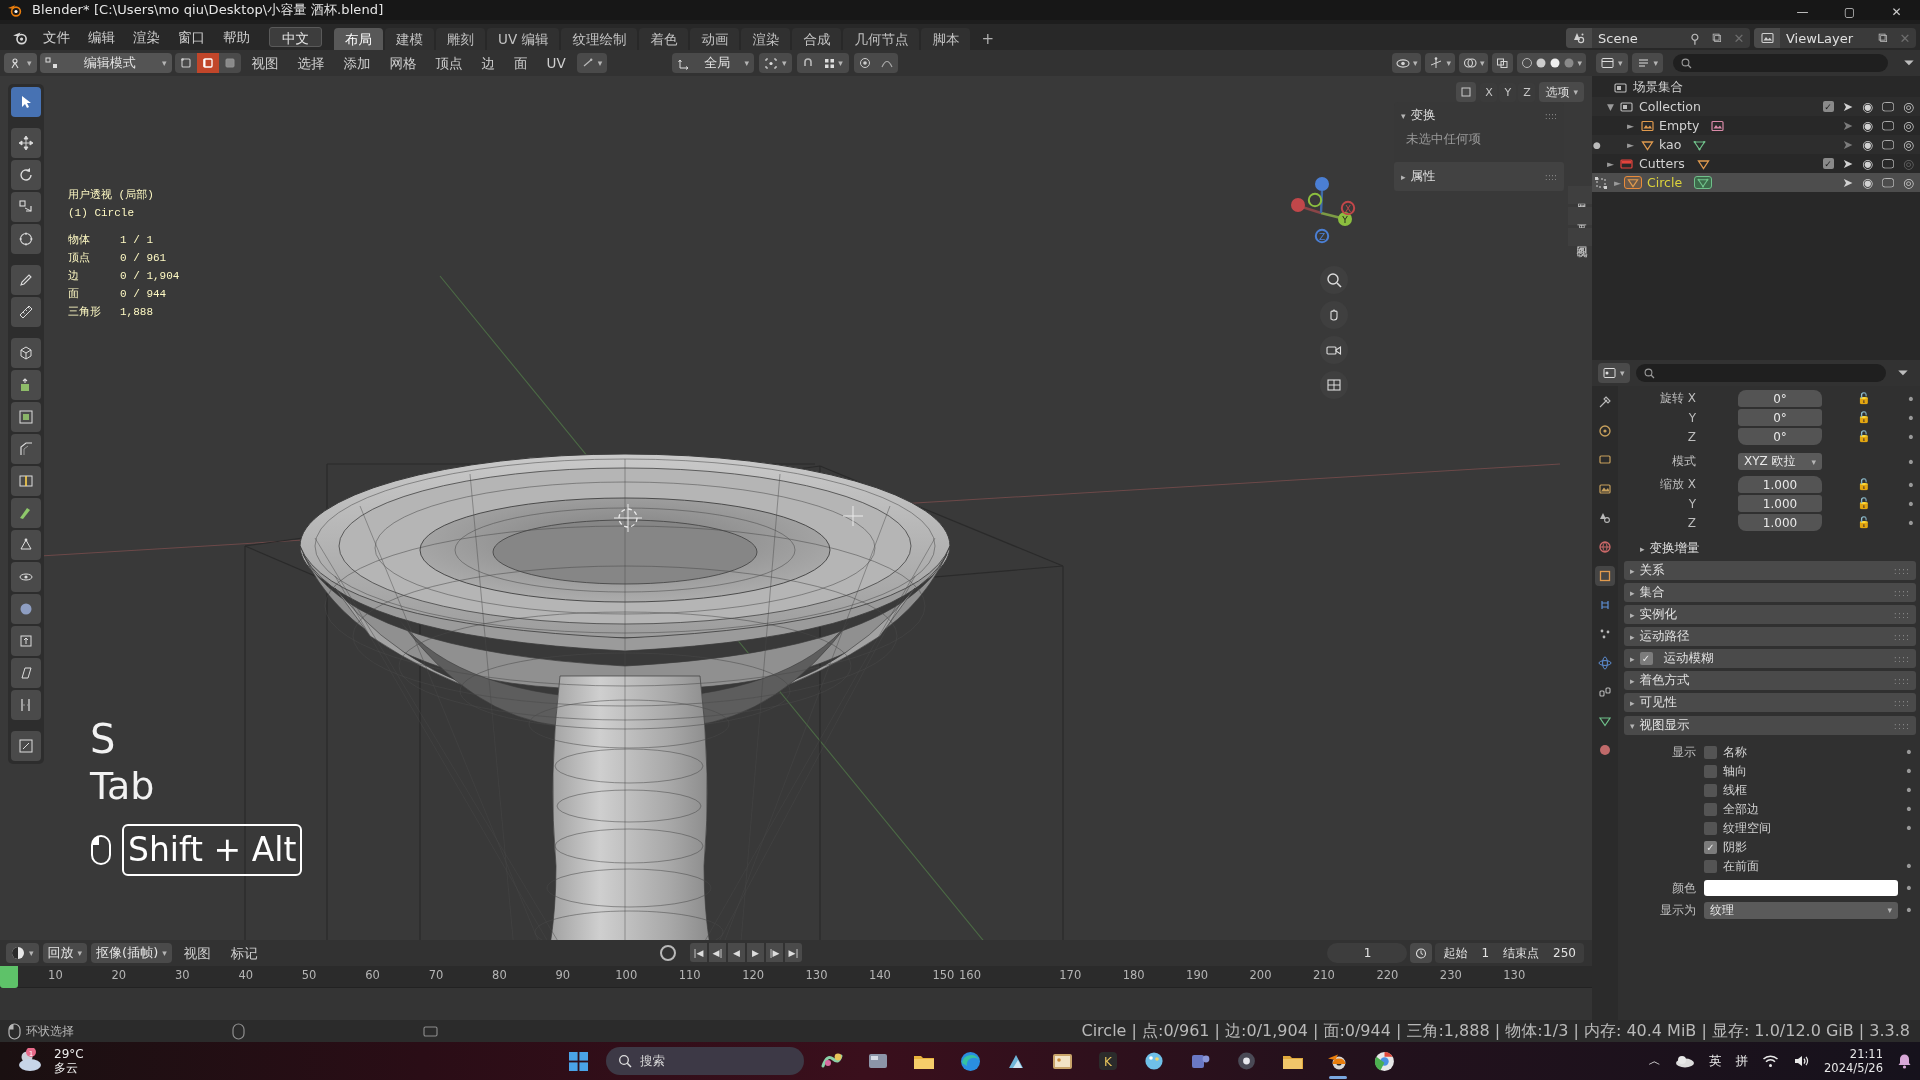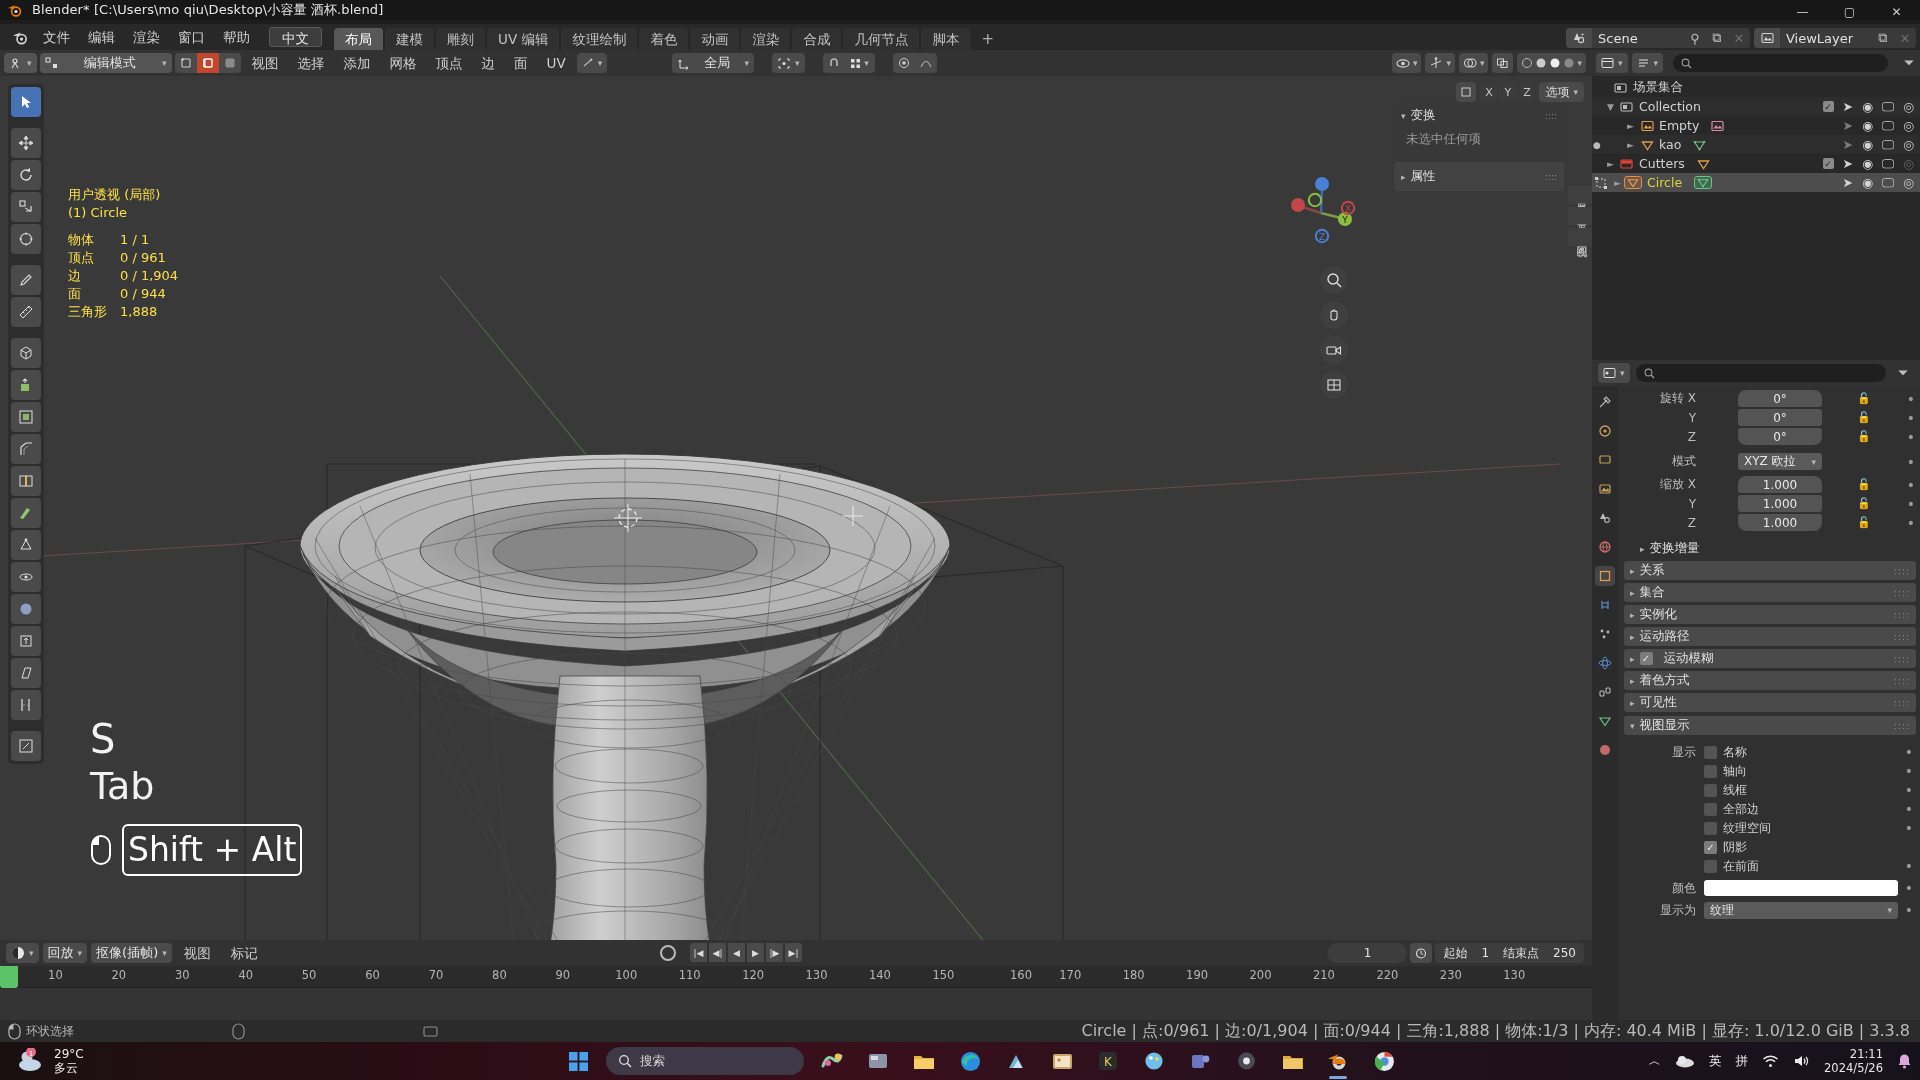--- a/index.html
+++ b/index.html
@@ -82,21 +82,21 @@
   .vp-toolbar {
     position: absolute; left: 8px; top: 8px; width: 36px;
     background: #2d2d2d; border-radius: 5px; padding: 3px 0;
     display: flex; flex-direction: column; gap: 2px; align-items: center;
   }
   .tool-btn { width: 30px; height: 30px; border-radius: 4px; background: #4a4a4a;
     display:flex; align-items:center; justify-content:center; }
   .tool-btn.active { background: #4772b3; }
   .tool-sep { height: 7px; }
 
-  .vp-stats { position: absolute; left: 68px; top: 110px; font-size: 13px; color: #fde047; line-height: 18px;}
+  .vp-stats { position: absolute; left: 68px; top: 110px; font-size: 11px; color: #fef9c3; line-height: 18px; font-family: Liberation Mono, monospace;}
   .vp-stats .row { display: flex; }
   .vp-stats .lbl { width: 52px; }
   .vp-stats .gap { height: 9px; }
 
   .vp-topright-tools {
     position: absolute; right: 8px; top: 6px; display:flex; align-items:center; gap:4px;
   }
   .tinybox { height: 20px; background: #4a4a4a; border-radius: 4px; display:flex; align-items:center; padding:0 4px; gap:3px;}
   .xyz-seg { display:flex; gap:2px; }
   .xyz-b { width: 17px; height:19px; background:#3b3b3b; border-radius:3px; color:#c8c8c8; font-size:11px;
@@ -331,21 +331,21 @@
     <div class="vp-menu">面</div>
     <div class="vp-menu">UV</div>
     <div class="hdr-ctl dark">
       <svg width="12" height="12" viewBox="0 0 12 12">
           <path d="M2 9 L9 3" stroke="#b9b9b9" stroke-width="1.2"></path>
           <circle cx="9.2" cy="2.8" r="1.2" fill="#b9b9b9"></circle>
         </svg>
       <span class="chev">▾</span>
     </div>
 
-    <div style="position:absolute;left:672px;display:flex;align-items:center;gap:18px">
+    <div style="position:absolute;left:672px;display:flex;align-items:center;gap:5px">
       <div class="hdr-ctl dark" style="min-width:82px;justify-content:space-between">
         <svg width="13" height="13" viewBox="0 0 13 13">
             <path d="M3 11 V3 M3 3 L1.5 5 M3 3 L4.5 5 M3 11 H11 M11 11 L9 9.5 M11 11 L9 12.5" stroke="#ddd" stroke-width="1" fill="none"></path>
           </svg>
         <span>全局</span>
         <span class="chev">▾</span>
       </div>
       <div class="hdr-ctl dark">
         <svg width="14" height="13" viewBox="0 0 14 13">
             <path d="M2 2 H4 M2 2 V4 M12 2 H10 M12 2 V4 M2 11 H4 M2 11 V9 M12 11 H10 M12 11 V9" stroke="#ddd" stroke-width="1.1" fill="none"></path>
@@ -808,21 +808,21 @@
         <div class="tl-tick" style="left: 372.558px;">60</div>
         <div class="tl-tick" style="left: 435.984px;">70</div>
         <div class="tl-tick" style="left: 499.41px;">80</div>
         <div class="tl-tick" style="left: 562.837px;">90</div>
         <div class="tl-tick" style="left: 626.263px;">100</div>
         <div class="tl-tick" style="left: 689.689px;">110</div>
         <div class="tl-tick" style="left: 753.116px;">120</div>
         <div class="tl-tick" style="left: 816.542px;">130</div>
         <div class="tl-tick" style="left: 879.968px;">140</div>
         <div class="tl-tick" style="left: 943.394px;">150</div>
-        <div class="tl-tick" style="left: 1021px;">160</div>
+        <div class="tl-tick" style="left: 970px;">160</div>
         <div class="tl-tick" style="left: 1070.25px;">170</div>
         <div class="tl-tick" style="left: 1133.67px;">180</div>
         <div class="tl-tick" style="left: 1197.1px;">190</div>
         <div class="tl-tick" style="left: 1260.53px;">200</div>
         <div class="tl-tick" style="left: 1323.95px;">210</div>
         <div class="tl-tick" style="left: 1387.38px;">220</div>
         <div class="tl-tick" style="left: 1450.8px;">230</div>
         <div class="tl-tick" style="left: 1514.23px;">130</div>
       </div>
     <div class="tl-body"></div>

